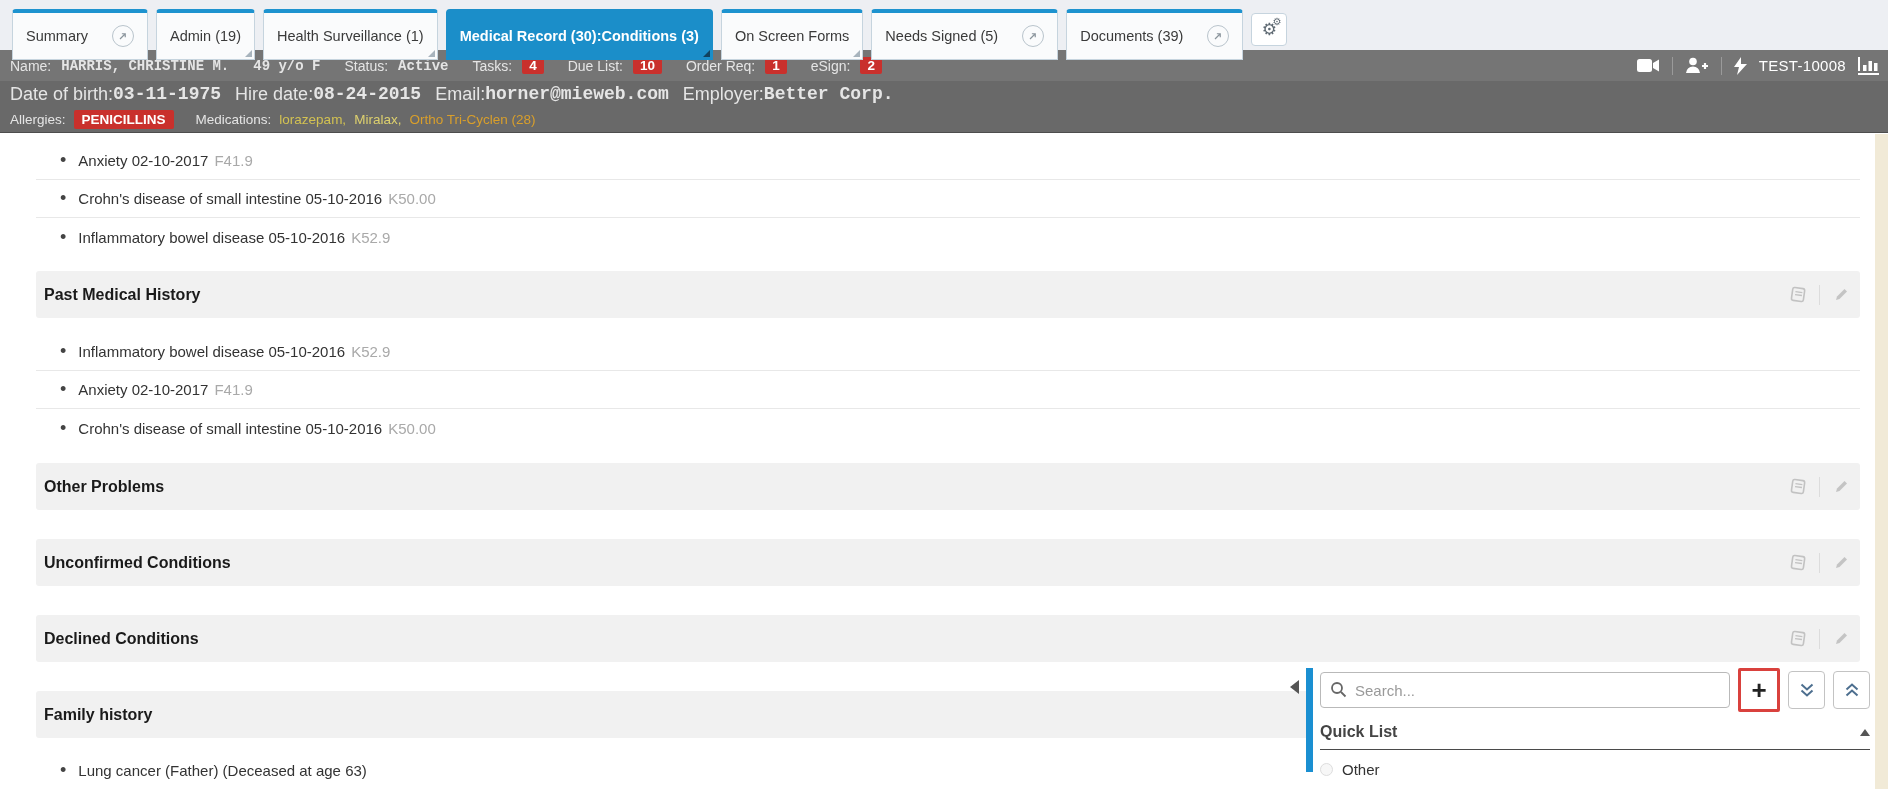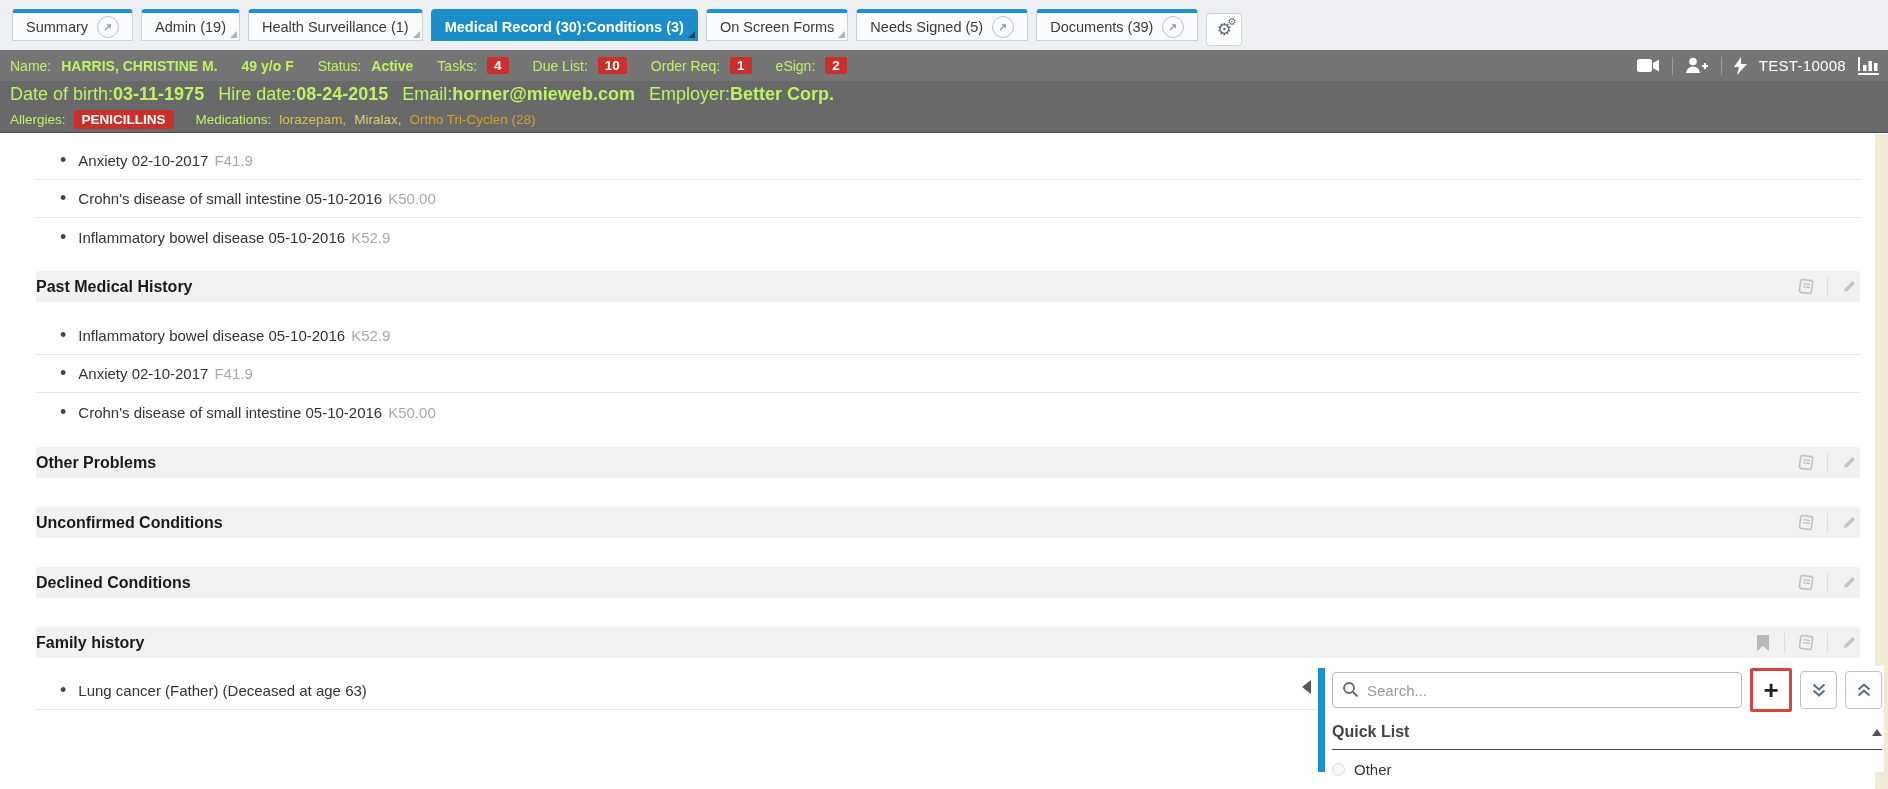--- a/index.html
+++ b/index.html
@@ -2,22 +2,22 @@
 <html><head>
 <meta charset="utf-8">
 <style>
   * { margin:0; padding:0; box-sizing:border-box; }
   html,body { width:1888px; height:789px; overflow:hidden; background:#fff;
     font-family:"Liberation Sans", sans-serif; }
 
   
   .tabbar { height:50px; background:#edeff3; display:flex; align-items:flex-start;
     gap:8px; padding:9px 0 0 12px; }
-  .tab { position:relative; display:inline-flex; align-items:center; gap:9px;
-    height:32px; padding:0 13px; background:#fafbfc;
+  .tab { position:relative; display:inline-flex; align-items:center; gap:24px;
+    height:51px; padding:0 13px; background:#fafbfc;
     border:1px solid #c6d4de; border-top:4px solid #1e93cf;
     border-radius:4px 4px 0 0; font-size:14.5px; color:#3a3a3a; cursor:pointer; }
   .tab.active { background:#1b8ec9; border-color:#1b8ec9; color:#fff; font-weight:bold; }
   .fold { position:absolute; right:2px; bottom:2px; width:0; height:0;
     border-bottom:7px solid #a8b4bd; border-left:7px solid transparent; }
   .tab.active .fold { border-bottom-color:#11425e; }
   .circle-arrow { display:inline-flex; width:22px; height:22px; border:1px solid #b9c4cc;
     border-radius:50%; align-items:center; justify-content:center; }
   .circle-arrow svg { display:block; }
   .gear-btn { width:36px; height:33px; margin-top:4px; background:#fff; border:1px solid #c6d4de;
@@ -28,22 +28,22 @@
     position:absolute; top:2px; right:5px; }
 
   
   .phead { color:#fff; font-size:14px; }
   .phead-row1 { height:31px; background:#757575; display:flex; align-items:center;
     gap:10px; padding:0 8px 0 10px; }
   .phead-row2 { height:26px; background:#696969; display:flex; align-items:center;
     padding-left:10px; font-size:18px; }
   .phead-row3 { height:26px; background:#696969; display:flex; align-items:center;
     gap:8px; padding-left:10px; font-size:13.5px; border-bottom:1px solid #4d4d4d; }
-  .plabel { color:#bef264; }
-  .pvalue { color:#bef264; font-weight:bold; }
+  .plabel { color:#e5e5e5; }
+  .pvalue { color:#e5e5e5; font-weight:bold;font-family:Liberation Mono, monospace; }
   .gap-lg { margin-left:14px; }
   .badge { background:#c9302c; color:#fff; font-weight:bold; padding:1px 7px;
     border-radius:2px; font-size:13.5px; }
   .allergy-badge { background:#c9302c; color:#fff; font-weight:bold; padding:2px 8px;
     border-radius:2px; font-size:13.5px; }
   .med1 { color:#d3c252; } .med2 { color:#ddd06e; } .med3 { color:#d99f2b; }
   .phead-right { margin-left:auto; display:flex; align-items:center; gap:12px; }
   .vdiv { width:1px; height:18px; background:#9a9a9a; }
   .chart-id { color:#fff; font-size:15px; letter-spacing:.3px; }
   .hicon { display:flex; align-items:center; cursor:pointer; }
@@ -54,31 +54,31 @@
   .cream-strip { position:absolute; top:134px; right:0; bottom:0; width:13px;
     background:#f1ead7; }
   ul.cond-list { list-style:none; }
   ul.cond-list li { height:38px; display:flex; align-items:center; padding-left:24px;
     font-size:15px; color:#333; border-bottom:1px solid #e8e8e8; }
   ul.cond-list li:last-child { border-bottom:none; }
   ul.cond-list li::before { content:"\2022"; color:#444; font-size:18px; margin-right:12px; }
   .code { color:#a9a9a9; margin-left:6px; }
   .mb15 { margin-bottom:15px; } .mb16 { margin-bottom:16px; }
   .mb29 { margin-bottom:29px; } .mb14 { margin-bottom:14px; }
-  .band { height:31px; background:#f1f1f1; border-radius:3px; display:flex;
-    align-items:center; padding:0 0; }
+  .band { height:47px; background:#f1f1f1; border-radius:3px; display:flex;
+    align-items:center; padding:0 8px; }
   .band-title { font-size:16px; font-weight:bold; color:#1a1a1a; }
   .band-icons { margin-left:auto; display:flex; align-items:center; gap:10px; }
   .band-div { width:1px; height:20px; background:#dcdcdc; }
   .iconbtn { display:flex; align-items:center; justify-content:center; width:22px;
     height:22px; cursor:pointer; }
 
   
   .panel { position:absolute; left:1306px; top:666px; width:566px; bottom:17px;
-    background:#fff; z-index:5;margin-left:12px; }
+    background:#fff; z-index:5; }
   .panel-bluebar { position:absolute; left:0; top:2px; bottom:0; width:7px; background:#1a8fd1; }
   .collapse-arrow { position:absolute; left:-16px; top:14px; width:0; height:0;
     border-right:9px solid #555; border-top:7px solid transparent;
     border-bottom:7px solid transparent; cursor:pointer; }
   .panel-searchrow { display:flex; align-items:center; gap:8px; padding:2px 2px 0 14px; }
   .search-wrap { position:relative; flex:1; }
   .search-wrap input { width:100%; height:36px; border:1px solid #b9b9b9; border-radius:4px;
     padding:0 10px 0 34px; font-size:15px; color:#333;
     font-family:"Liberation Sans", sans-serif; }
   .search-wrap input::placeholder { color:#999; }

